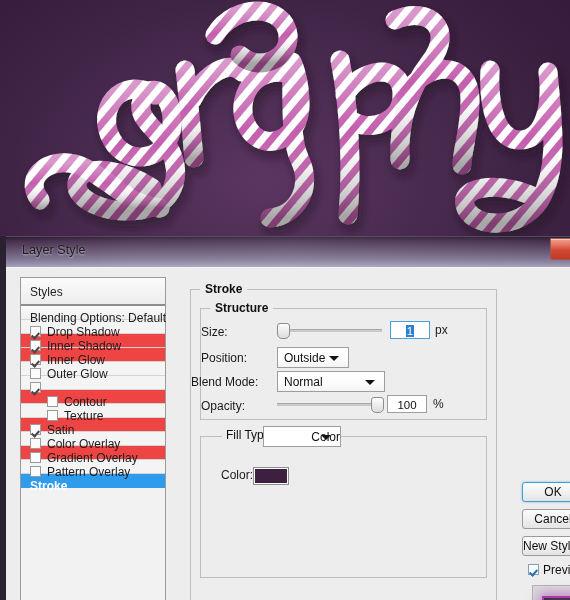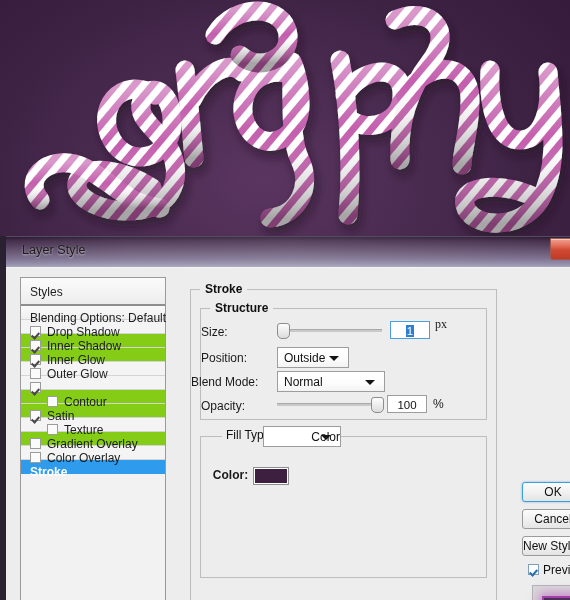--- a/index.html
+++ b/index.html
@@ -69,21 +69,21 @@
     box-sizing:border-box;
   }
   .style-row{
     height:14px;line-height:24px;padding-left:9px;
     font-size:12px;color:#1c1c1c;
     border-bottom:1px solid #d4d4d4;
     background:#f4f4f4;
     box-sizing:border-box;
     white-space:nowrap;
   }
-  .style-row.alt{background:#84cc16;}
+  .style-row.alt{background:#ef4444;}
   .style-row.plain{background:linear-gradient(180deg,#fafafa,#efefef);}
   .style-row.indent{padding-left:26px;}
   .style-row.selected{
     background:#2f9bec;color:#fff;font-weight:bold;border-bottom:1px solid #2f9bec;
   }
   .cb{
     display:inline-block;width:11px;height:11px;
     border:1px solid #9b9b9b;background:#fbfbfb;
     vertical-align:-1px;margin-right:6px;position:relative;
     box-sizing:border-box;
@@ -287,45 +287,46 @@
       <div class="style-row plain">
         <span>Blending Options: Default</span>
       </div>
       <div id="styles-list">
           <div class="style-row"><span class="cb checked"></span><span>Drop Shadow</span></div>
           <div class="style-row alt"><span class="cb checked"></span><span>Inner Shadow</span></div>
           <div class="style-row alt"><span class="cb checked"></span><span>Inner Glow</span></div>
           <div class="style-row"><span class="cb"></span><span>Outer Glow</span></div>
           <div class="style-row"><span class="cb checked"></span></div>
           <div class="style-row alt indent"><span class="cb"></span><span>Contour</span></div>
+          <div class="style-row indent"><span class="cb"></span><span>Texture</span></div>
           <div class="style-row alt"><span class="cb checked"></span><span>Satin</span></div>
-          <div class="style-row indent"><span class="cb"></span><span>Texture</span></div>
+          <div class="style-row"><span class="cb"></span><span>Color Overlay</span></div>
           <div class="style-row alt"><span class="cb"></span><span>Gradient Overlay</span></div>
-          <div class="style-row"><span class="cb"></span><span>Color Overlay</span></div>
+          <div class="style-row"><span class="cb"></span><span>Pattern Overlay</span></div>
           <div class="style-row alt selected"><span>Stroke</span></div>
         </div>
     </div>
 
     <div id="content">
 
       <div class="group" id="grp-stroke">
         <div class="group-title">Stroke</div>
 
         <div class="group" id="grp-structure">
           <div class="group-title">Structure</div>
 
           <div class="lbl" style="left:0;top:16px;width:70px;">Size:</div>
           <div class="slider" id="size-slider" style="left:76px;top:14px;width:105px;">
             <div class="track"></div>
             <div class="thumb" id="size-thumb" style="left: calc(2% - 2px);"></div>
           </div>
           <div class="numbox sel center" style="left:189px;top:12px;width:40px;">
             <span class="selval">1</span>
           </div>
-          <div class="unit" style="left:234px;top:8px;font-family:Liberation Serif, serif;">px</div>
+          <div class="unit" style="left:234px;top:14px;">px</div>
 
           <div class="lbl" style="left:0;top:42px;width:70px;">Position:</div>
           <div class="dd" style="left:76px;top:38px;width:72px;">
             <span>Outside</span>
             <span class="arrow"></span>
           </div>
 
           <div class="lbl" style="left:-10px;top:66px;width:80px;">Blend Mode:</div>
           <div class="dd" style="left:76px;top:62px;width:108px;">
             <span>Normal</span>
@@ -342,21 +343,21 @@
           </div>
           <div class="unit" style="left:232px;top:88px;">%</div>
         </div>
 
         <div class="group" id="grp-fill">
           <div class="group-title">Fill Type:</div>
           <div class="dd" style="left:62px;top:-11px;width:78px;background:#fff;text-align:right;">
             <span>Color</span>
             <span class="arrow"></span>
           </div>
-          <div class="lbl" style="left:7px;top:31px;width:45px;text-align:center;font-weight:bold;">Color:</div>
+          <div class="lbl" style="left:7px;top:31px;width:45px;text-align:right;">Color:</div>
           <div class="swatch" id="color-swatch" style="left: 52px; top: 30px; background: rgb(61, 32, 64);"></div>
         </div>
       </div>
     </div>
 
   </div>
 
   <div id="btncol">
     <div class="btn primary">OK</div>
     <div class="btn">Cancel</div>

